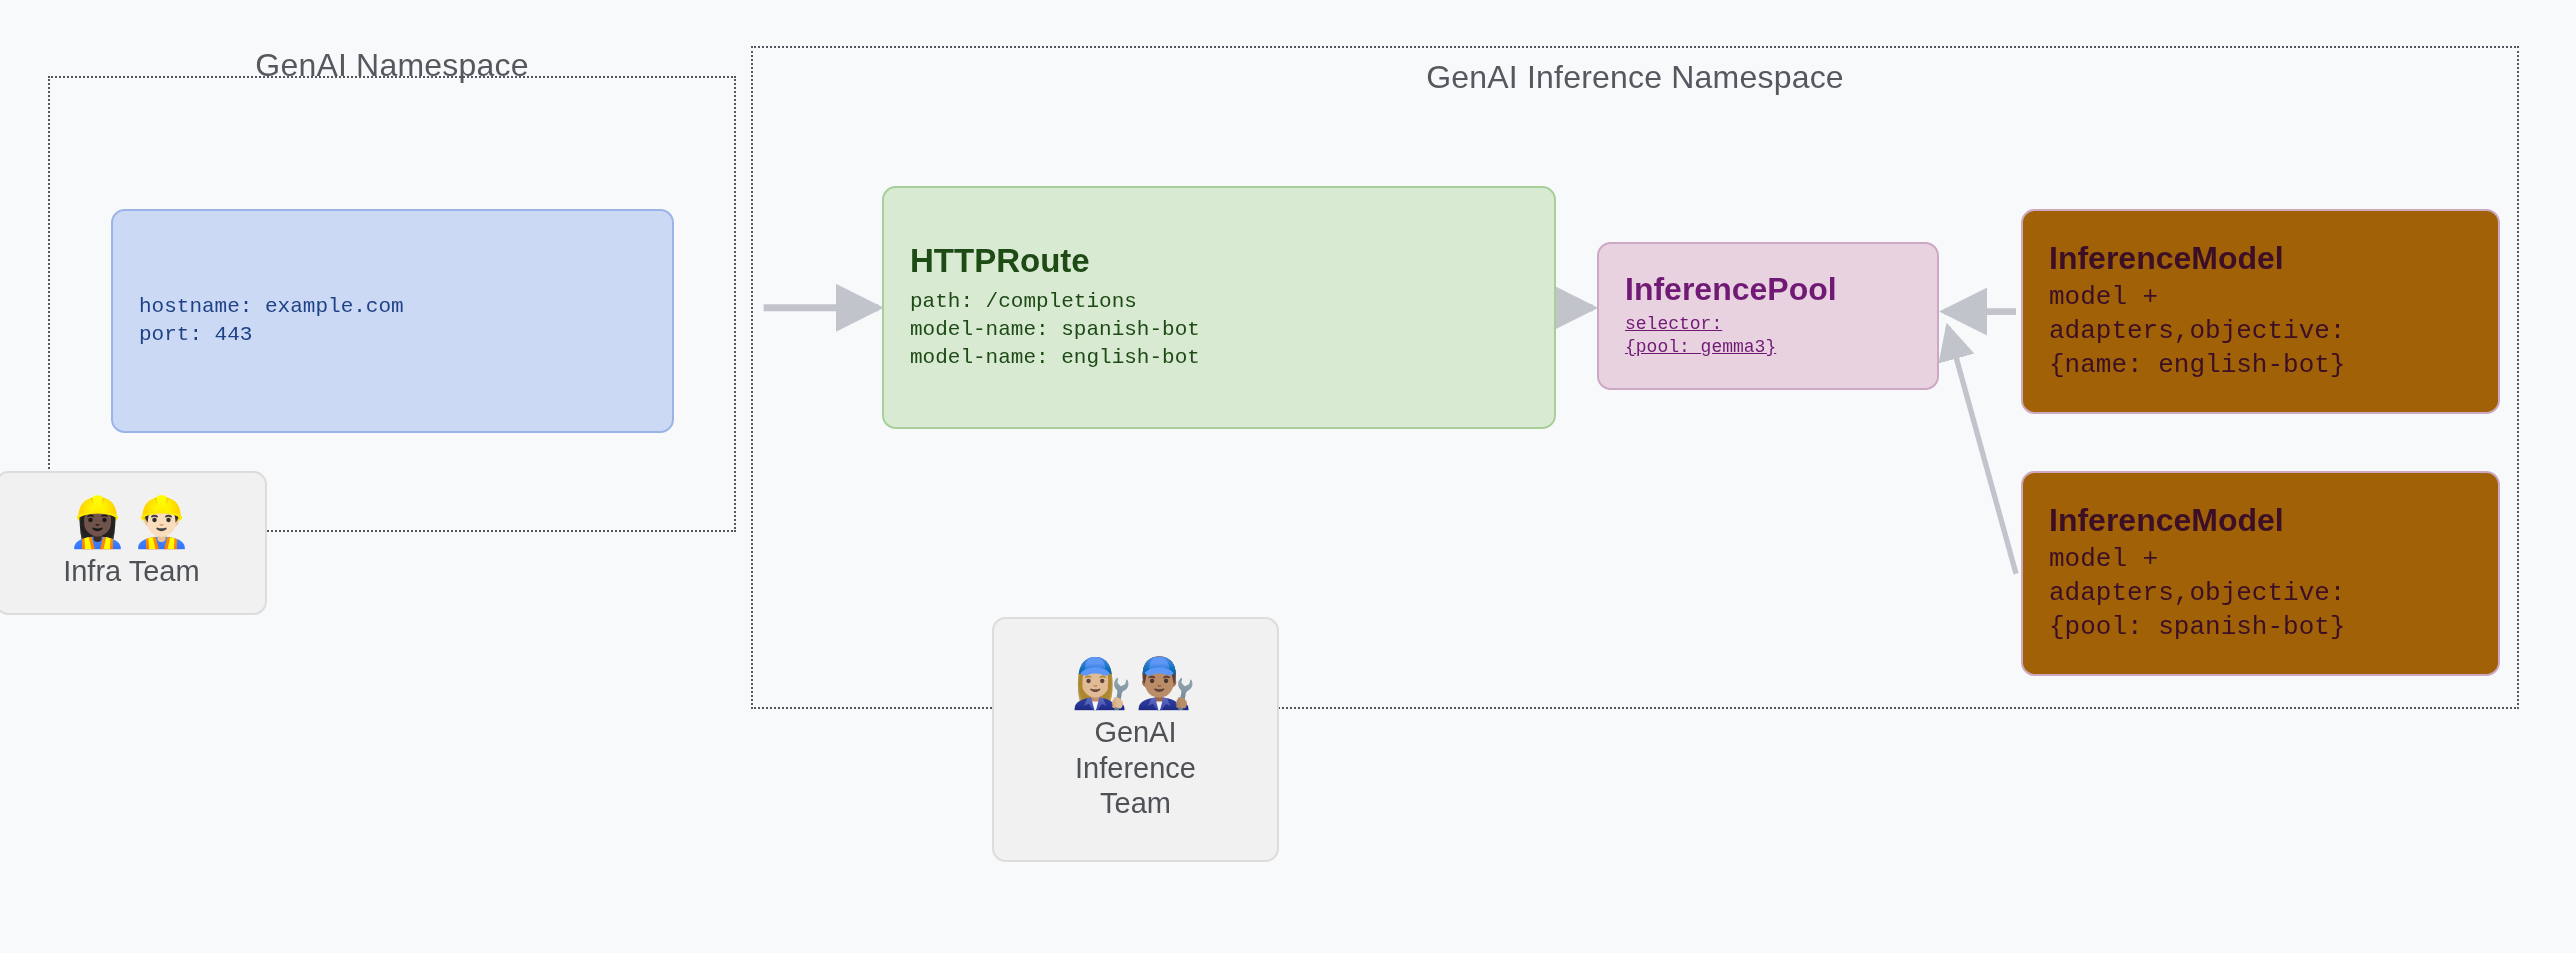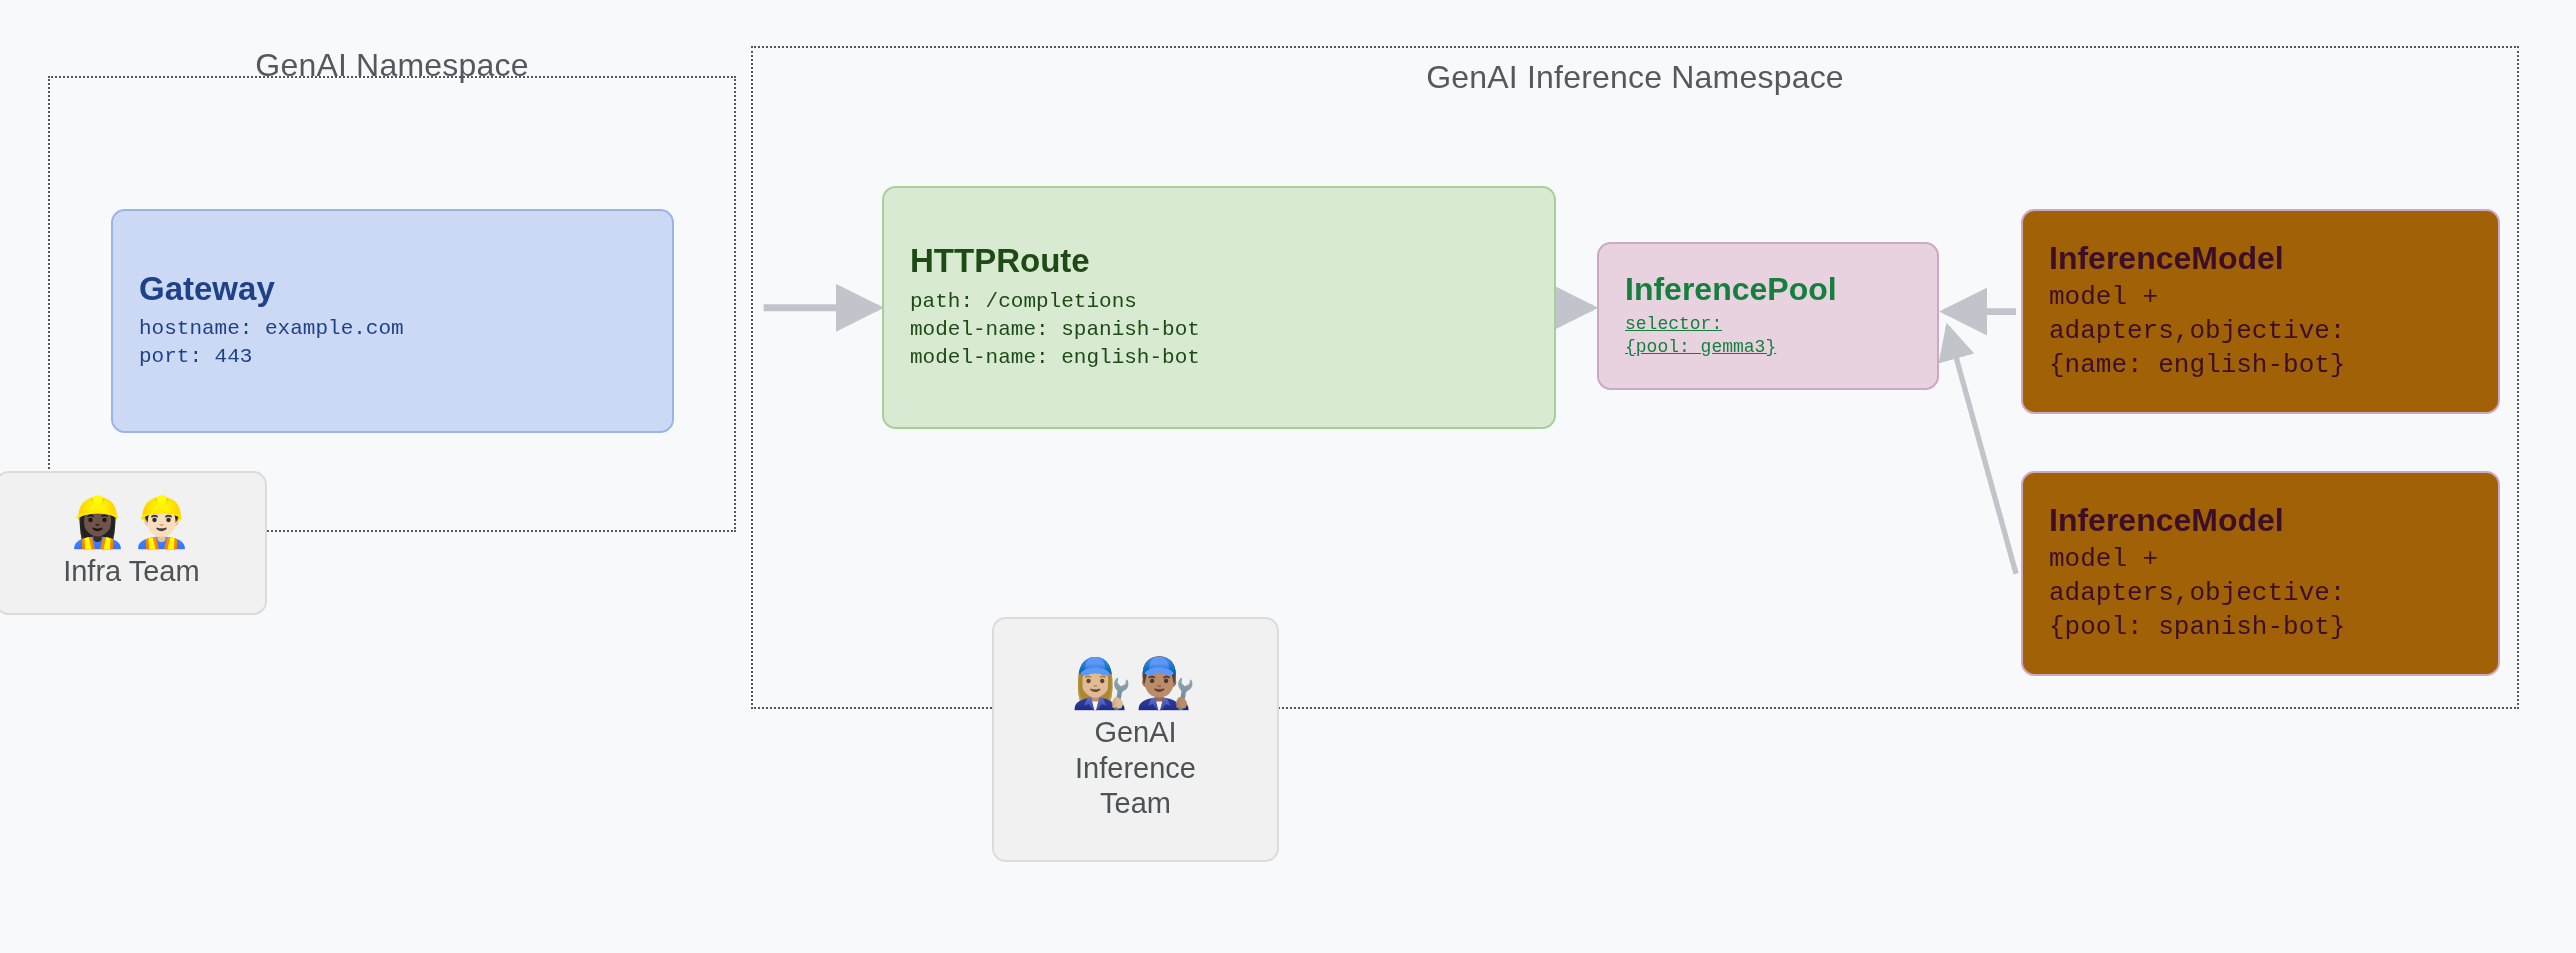--- a/index.html
+++ b/index.html
@@ -69,21 +69,21 @@
   #httproute {
     left: 882px; top: 186px; width: 674px; height: 243px;
     background: #d9ead3; border: 2.3px solid #a8cf9a;
   }
   #httproute .card-title, #httproute .card-line { color: #1d4a15; }
 
   #inferencepool {
     left: 1597px; top: 242px; width: 342px; height: 148px;
     background: #e8d2e0; border: 2.3px solid #cda8c2;
   }
-  #inferencepool .card-title, #inferencepool .card-line { color: #15803d; }
+  #inferencepool .card-title, #inferencepool .card-line { color: #701a75; }
   #inferencepool .card-title { font-size: 32px; margin-bottom: 4.6px; }
   #inferencepool .card-line { font-size: 18px; line-height: 1.3; text-decoration: underline; }
 
   .inferencemodel {
     width: 479px; height: 205px;
     background: #a16207; border: 2.3px solid #cda8c2;
   }
   .inferencemodel .card-title, .inferencemodel .card-line { color: #3c0f26; }
   .inferencemodel .card-title { font-size: 32px; margin-bottom: 4.6px; }
   .inferencemodel .card-line { font-size: 26px; line-height: 1.3; }
@@ -147,21 +147,20 @@
     <line x1="1004" y1="405" x2="1155" y2="405" stroke="#c1c4cb" stroke-width="9" marker-end="url(#arrowhead)"></line>
 
     <line x1="1992" y1="405" x2="2095" y2="405" stroke="#c1c4cb" stroke-width="9" marker-end="url(#arrowhead)"></line>
 
     <line x1="2652" y1="410" x2="2558" y2="410" stroke="#c1c4cb" stroke-width="9" marker-end="url(#arrowhead)"></line>
 
     <line x1="2652" y1="755" x2="2562" y2="430" stroke="#c1c4cb" stroke-width="7" marker-end="url(#arrowhead)"></line>
   </svg>
 
   <div class="card" id="gateway">
-    <div class="card-title">Gateway</div>
     <div class="card-line">hostname: example.com</div>
     <div class="card-line">port: 443</div>
   </div>
 
   <div class="card" id="httproute">
     <div class="card-title">HTTPRoute</div>
     <div class="card-line">path: /completions</div>
     <div class="card-line">model-name: spanish-bot</div>
     <div class="card-line">model-name: english-bot</div>
   </div>

